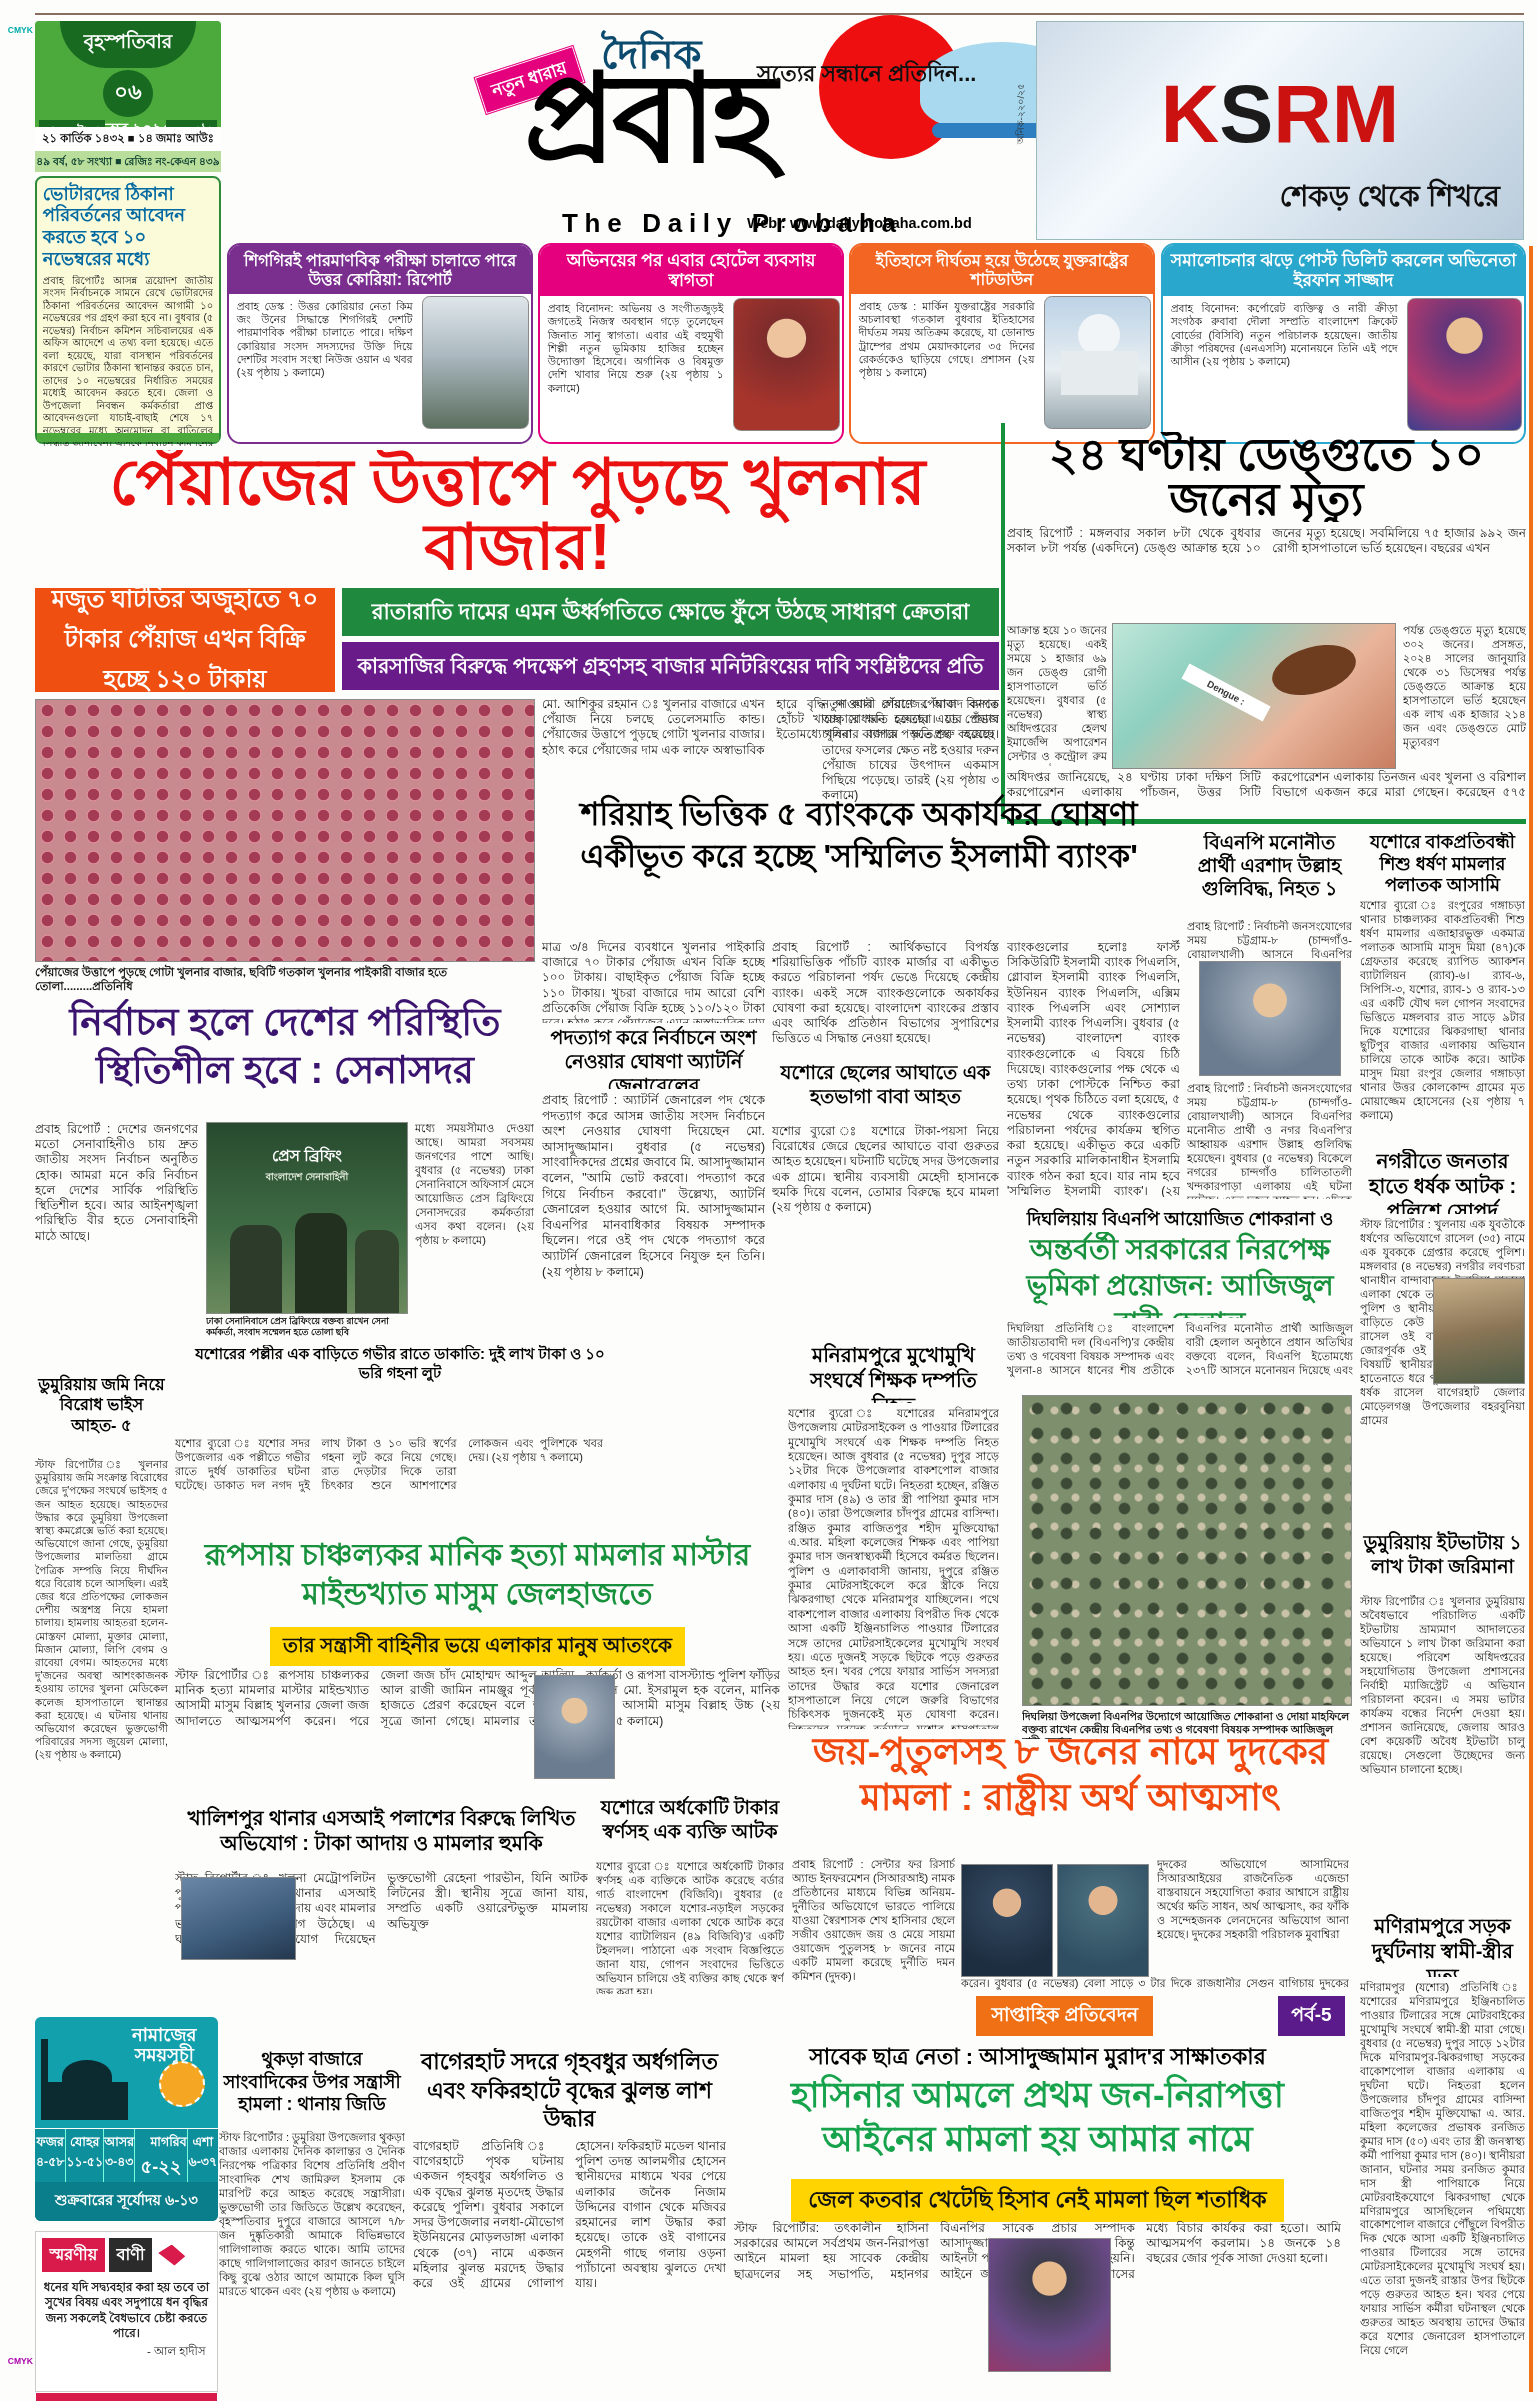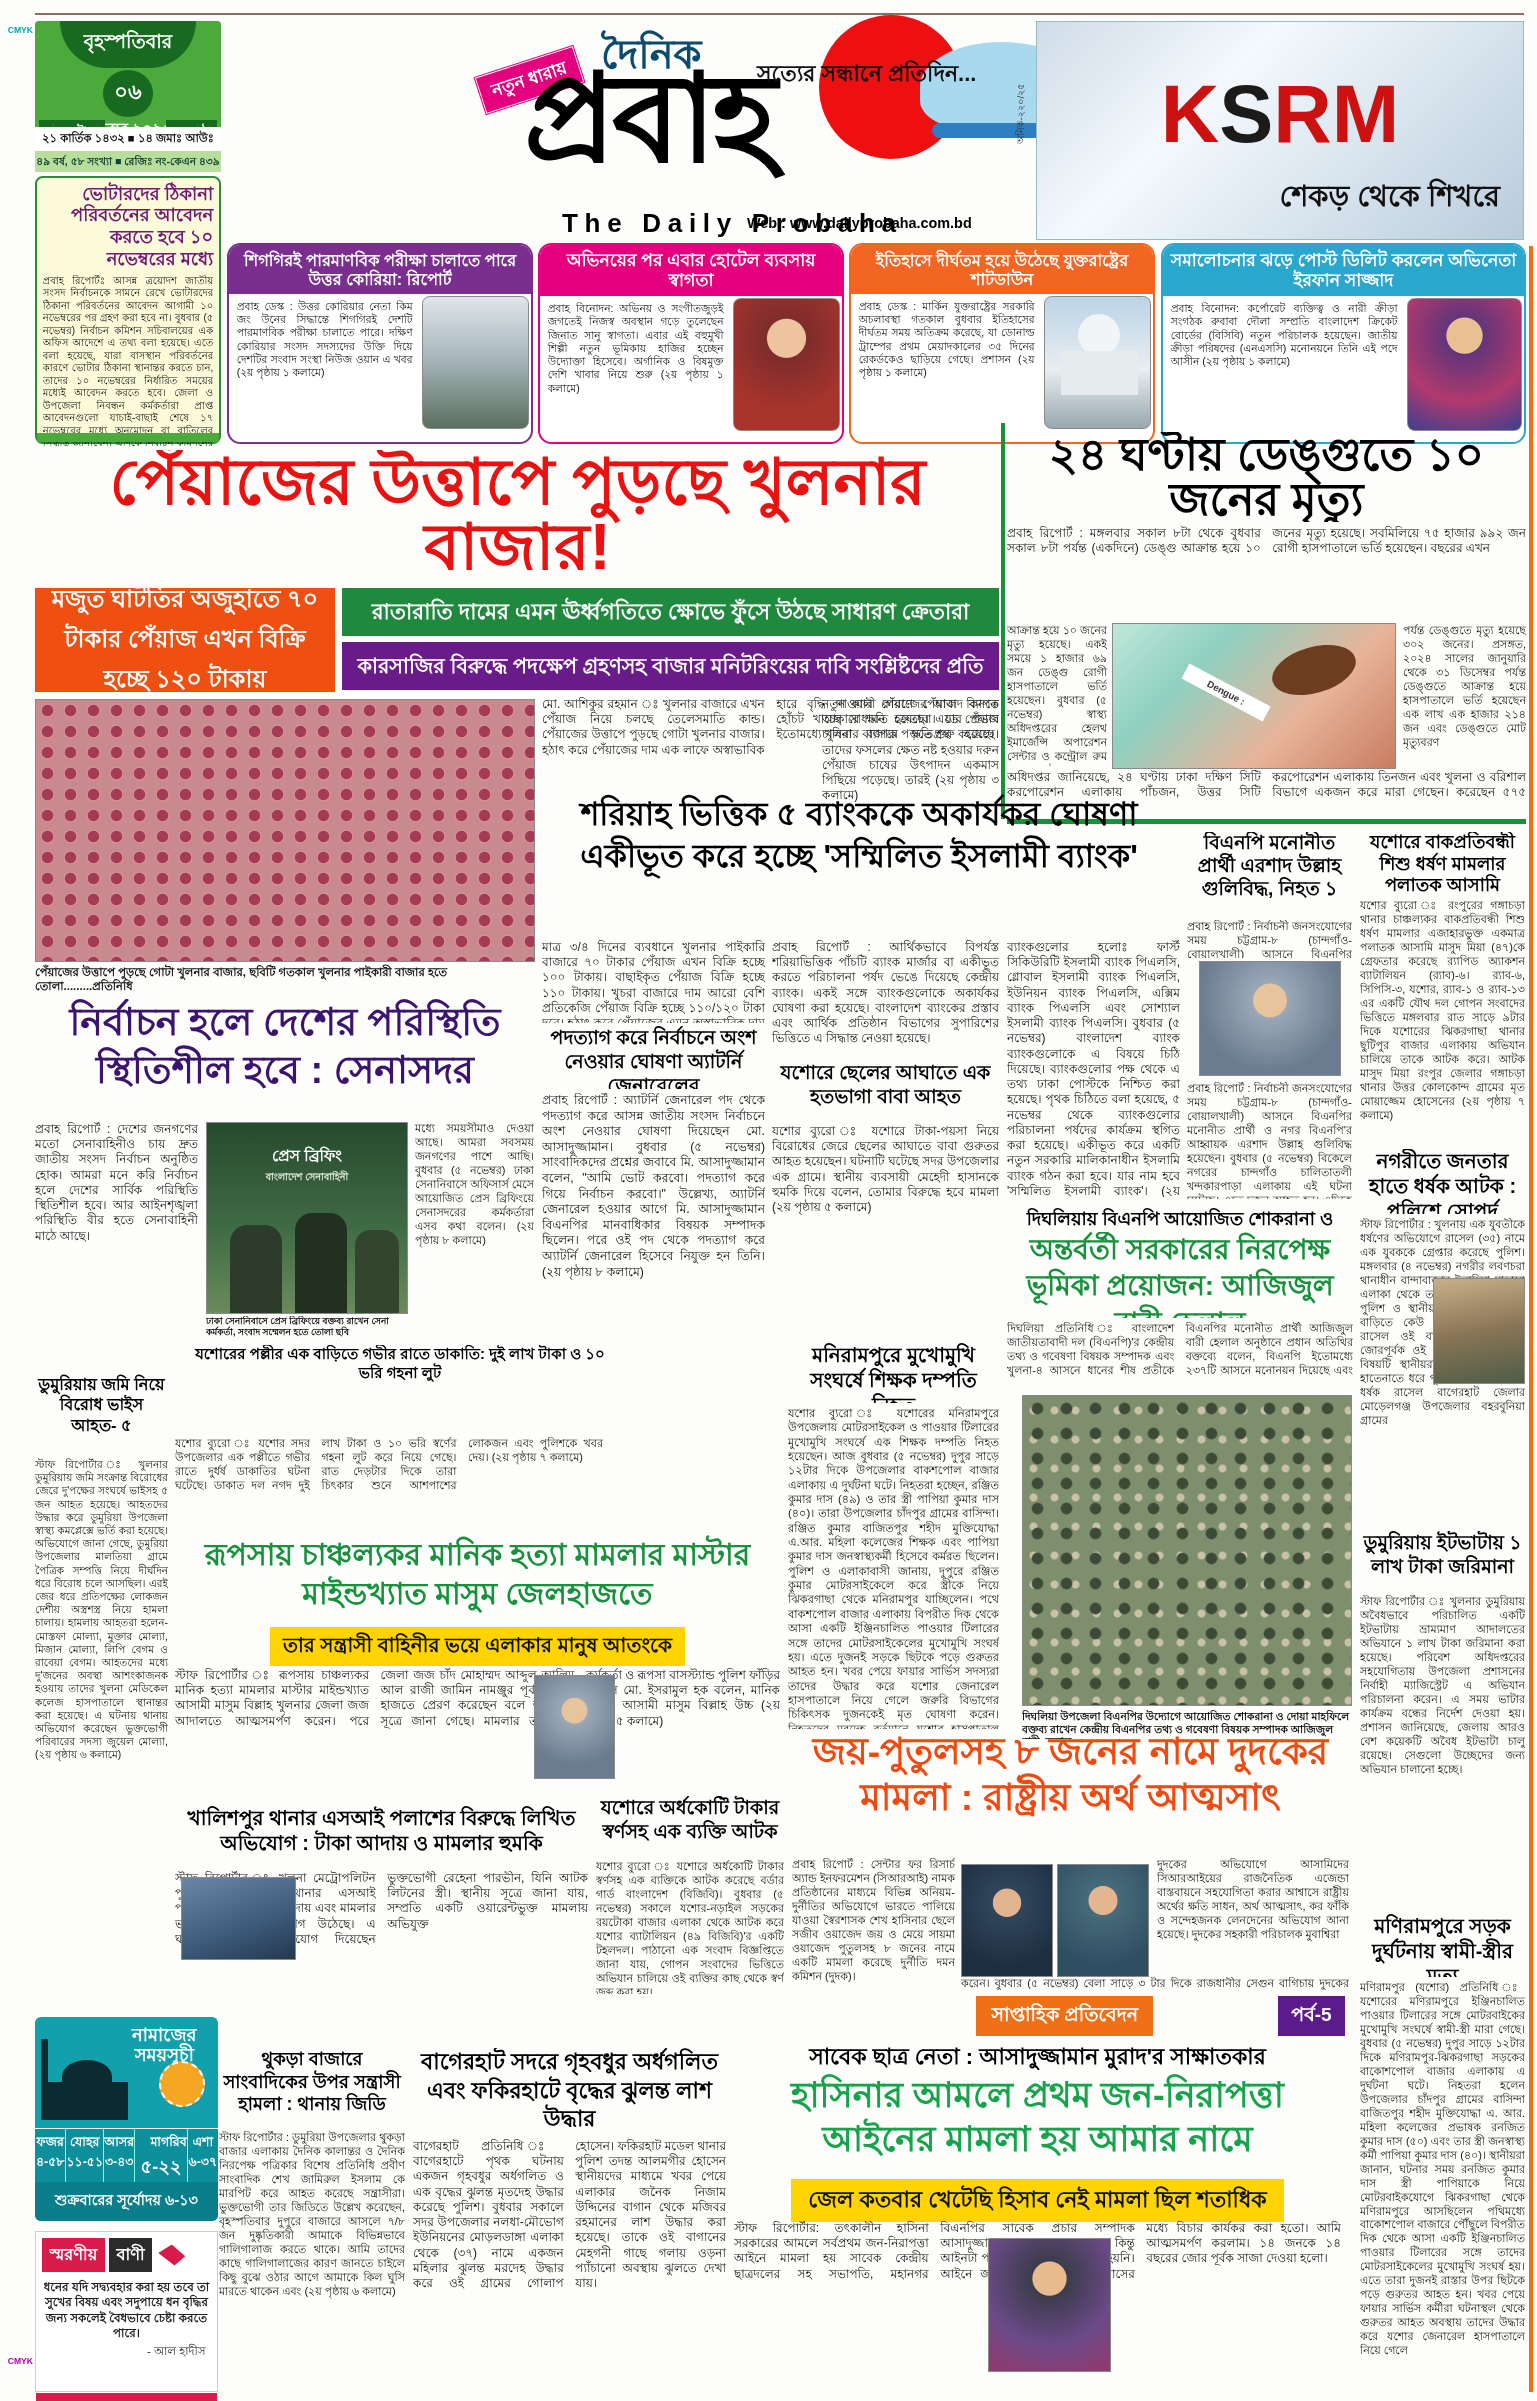--- a/index.html
+++ b/index.html
@@ -56,21 +56,21 @@
   <div class="a" style="left:1014px;top:144px;font-size:9.6px;color:#333;transform:rotate(-90deg);transform-origin:left top;">অনিক-২২০/২৫</div>
 
   <div class="a" style="left:1036px;top:21px;width:488px;height:219px;background:linear-gradient(135deg,#cfdce8 0%,#f4f9fd 35%,#dde8f1 60%,#b9cbdb 100%);border:1px solid #9bb;">
     <div style="text-align:center;margin-top:46px;font-weight:900;font-size:81px;font-family:'Liberation Sans',sans-serif;">
       <span style="color:#cc1111;">K</span><span style="color:#1b1b1b;">S</span><span style="color:#cc1111;">RM</span>
     </div>
     <div style="position:absolute;right:23px;bottom:17.3px;font-weight:900;font-size:29px;color:#101010;">শেকড় থেকে শিখরে</div>
   </div>
 
   <div class="a" style="left:35px;top:176px;width:186px;height:268px;background:#fcfbd9;border:2.9px solid #2e8b3a;border-radius:7.7px;padding:5.8px;">
-    <div style="color:#701a75;font-weight:900;font-size:18px;text-align:right;line-height:1.2;">ভোটারদের ঠিকানা পরিবর্তনের আবেদন করতে হবে ১০ নভেম্বরের মধ্যে</div>
+    <div style="color:#0369a1;font-weight:900;font-size:18px;text-align:left;line-height:1.2;">ভোটারদের ঠিকানা পরিবর্তনের আবেদন করতে হবে ১০ নভেম্বরের মধ্যে</div>
     <div class="j-sm clip" style="margin-top:4.8px;height:171px;font-size:10px;">প্রবাহ রিপোর্টঃ আসন্ন ত্রয়োদশ জাতীয় সংসদ নির্বাচনকে সামনে রেখে ভোটারদের ঠিকানা পরিবর্তনের আবেদন আগামী ১০ নভেম্বরের পর গ্রহণ করা হবে না। বুধবার (৫ নভেম্বর) নির্বাচন কমিশন সচিবালয়ের এক অফিস আদেশে এ তথ্য বলা হয়েছে। এতে বলা হয়েছে, যারা বাসস্থান পরিবর্তনের কারণে ভোটার ঠিকানা স্থানান্তর করতে চান, তাদের ১০ নভেম্বরের নির্ধারিত সময়ের মধ্যেই আবেদন করতে হবে। জেলা ও উপজেলা নিবন্ধন কর্মকর্তারা প্রাপ্ত আবেদনগুলো যাচাই-বাছাই শেষে ১৭ নভেম্বরের মধ্যে অনুমোদন বা বাতিলের সিদ্ধান্ত জানাবেন। এদিকে নির্বাচন কমিশনের পরিকল্পনা অনুযায়ী, আগামী ডিসেম্বরের শুরুতেই ত্রয়োদশ জাতীয় সংসদ নির্বাচনের তফসিল ঘোষণা করা হতে পারে।</div>
     <div style="position:absolute;left:0;bottom:0;width:100%;height:8.6px;background:#4ca93c;"></div>
   </div>
 
   <div class="a teaser" style="left:227px;top:243px;width:306px;height:201px;border-color:#7a2e8e;">
     <div class="th" style="background:#7a2e8e;font-size:16.3px;">শিগগিরই পারমাণবিক পরীক্ষা চালাতে পারে উত্তর কোরিয়া: রিপোর্ট</div>
     <div class="tb">
       <div class="tt j-sm clip" style="width:181px;height:127px;">প্রবাহ ডেস্ক : উত্তর কোরিয়ার নেতা কিম জং উনের সিদ্ধান্তে শিগগিরই দেশটি পারমাণবিক পরীক্ষা চালাতে পারে। দক্ষিণ কোরিয়ার সংসদ সদস্যদের উক্তি দিয়ে দেশটির সংবাদ সংস্থা নিউজ ওয়ান এ খবর (২য় পৃষ্ঠায় ১ কলামে)</div>
       <div class="ph" style="width:108px;height:131px;background:linear-gradient(180deg,#dfe6ea 0%,#aab8bf 45%,#5b6f5e 100%);border-radius:7.7px;margin:1.9px;"></div>
     </div>

